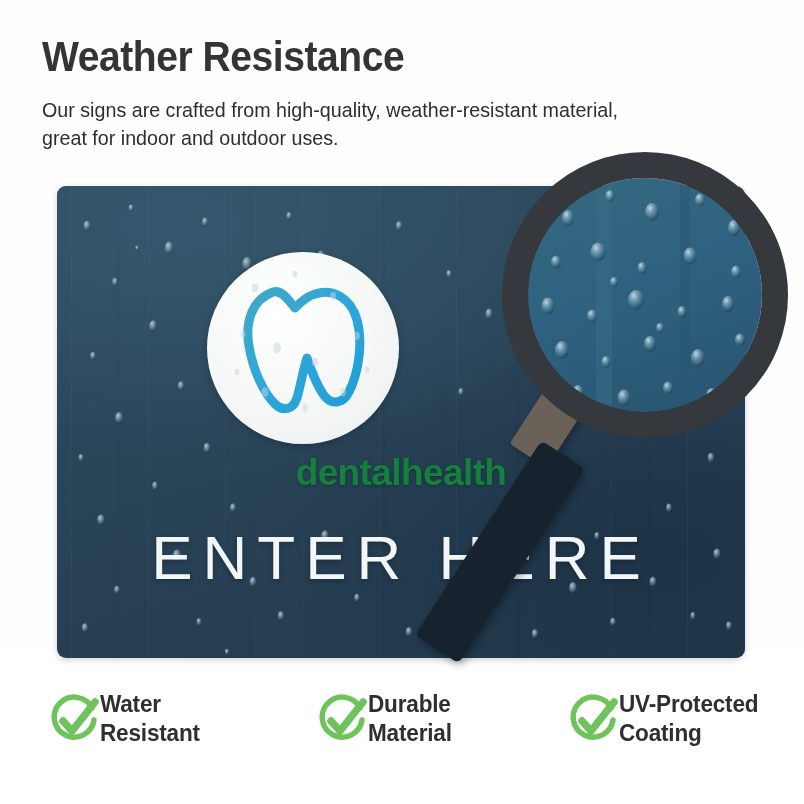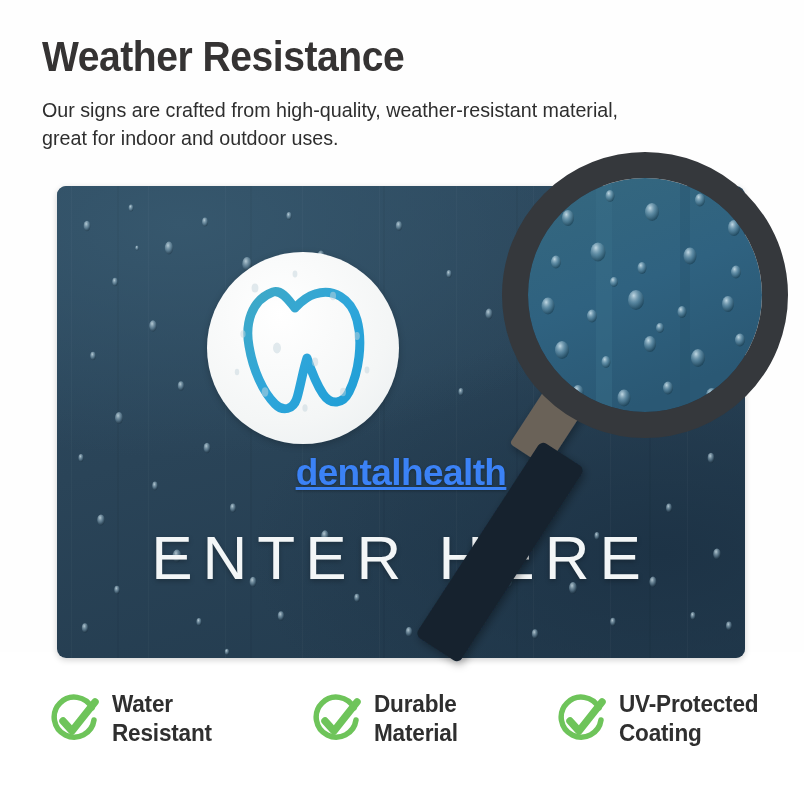--- a/index.html
+++ b/index.html
@@ -100,25 +100,24 @@
   }
   .logo-drops { position: absolute; inset: 0; border-radius: 50%; overflow: hidden; }
 
   .wordmark {
     position: absolute;
     left: 50%;
     top: 452px;
     transform: translateX(-50%);
     font-size: 37px;
     font-weight: bold;
-    color: #3b82f6;
+    color: #15803d;
     letter-spacing: -0.6px;
     white-space: nowrap;
     text-shadow: 0 1px 3px rgba(0,0,0,0.30);
-    text-decoration: underline;
   }
   .enter-here {
     position: absolute;
     left: 50%;
     top: 522px;
     transform: translateX(-50%);
     font-size: 62px;
     font-weight: normal;
     color: #f3f6f7;
     letter-spacing: 10px;
@@ -140,21 +139,20 @@
     left: 48px;
     top: 690px;
     width: 716px;
     display: flex;
     justify-content: space-between;
     align-items: flex-start;
   }
   .feature {
     display: flex;
     align-items: flex-start;
-    gap: 12px;
     justify-content: center;
   }
   .feature .check { flex: 0 0 auto; margin-top: 4px; }
   .feature .flabel {
     font-size: 23.5px;
     font-weight: bold;
     color: #2f2f2f;
     line-height: 1.24;
     letter-spacing: -0.2px;
     white-space: pre-line;

